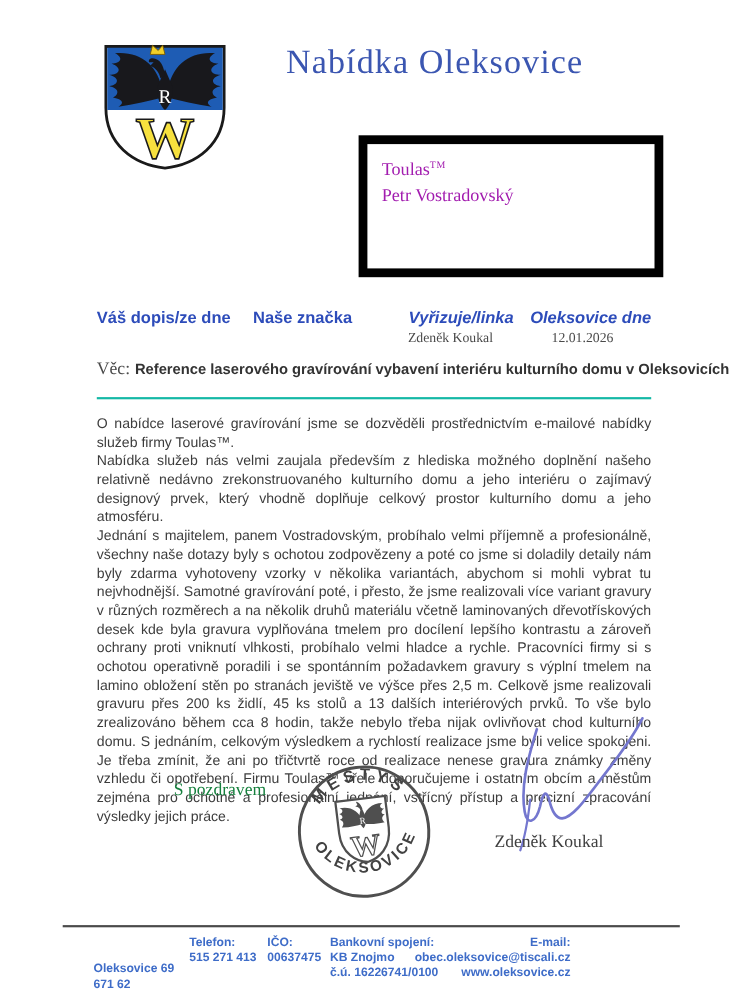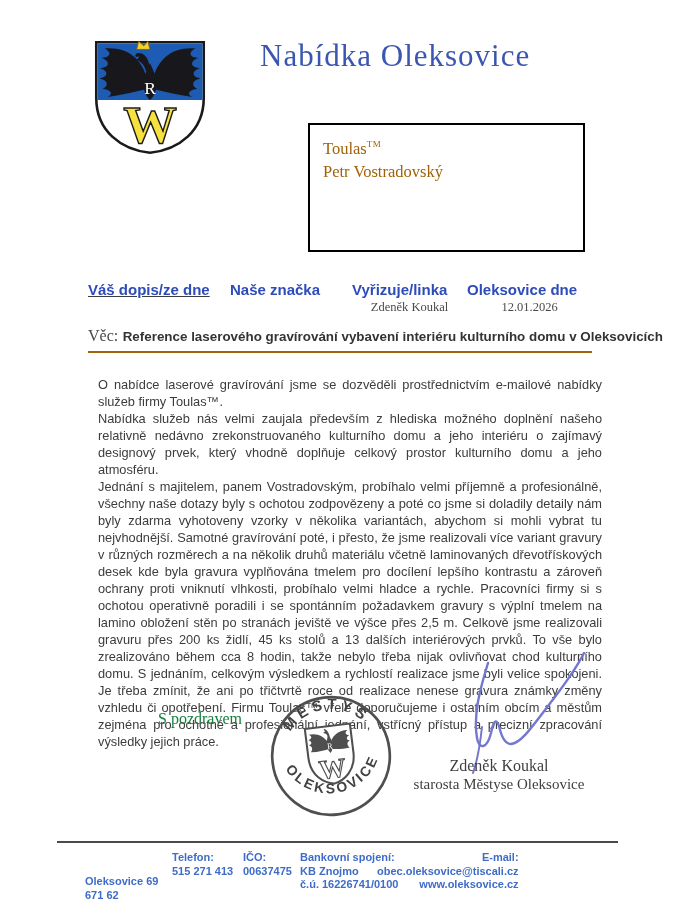--- a/index.html
+++ b/index.html
@@ -11,55 +11,55 @@
   
   .arms{position:absolute;left:88px;top:36px;width:124px;height:122px;}
   .org-title{
     position:absolute;left:260px;top:38px;width:380px;
     font-family:"Liberation Serif",serif;font-size:31px;letter-spacing:1px;
     color:#3b56b1;
   }
 
   
   .addr-box{
-    position:absolute;left:308px;top:123px;width:277px;height:129px;
-    border:2px solid #000000;box-sizing:border-box;padding:8px 13px;
-    font-family:"Liberation Serif",serif;font-size:16.5px;color:#a16207;
+    position:absolute;left:326px;top:123px;width:277px;height:129px;
+    border:8px solid #000000;box-sizing:border-box;padding:8px 13px;
+    font-family:"Liberation Serif",serif;font-size:16.5px;color:#a21caf;
   }
   .addr-box .line{line-height:23px;}
   .addr-box sup{font-size:9px;letter-spacing:0.5px;}
   .addr-gap{height:17px;}
 
   
   .meta-row{position:absolute;left:88px;top:281px;width:504px;display:flex;}
   .meta-col{box-sizing:border-box;}
-  .meta-col.c1{width:142px;text-decoration:underline;}
+  .meta-col.c1{width:142px;}
   .meta-col.c2{width:122px;}
   .meta-col.c3{width:115px;text-align:center;}
   .meta-col.c4{width:125px;text-align:center;}
   .meta-label{font-weight:bold;font-size:15px;color:#2d4cba;white-space:nowrap;}
-  .meta-col.c3 .meta-label,.meta-col.c4 .meta-label{text-align:left;}
+  .meta-col.c3 .meta-label,.meta-col.c4 .meta-label{text-align:right;font-style:italic;}
   .meta-value{
     font-family:"Liberation Serif",serif;font-size:12.5px;color:#4a4a4a;
     margin-top:2px;
   }
 
   
   .subject-row{
     position:absolute;left:88px;top:327px;width:504px;
-    border-bottom:2px solid #a16207;padding-bottom:6px;
+    border-bottom:2px solid #14b8a6;padding-bottom:16px;
     white-space:nowrap;
   }
   .subject-label{font-family:"Liberation Serif",serif;font-size:16px;color:#4a4a4a;}
   .subject-text{font-weight:bold;font-size:13.4px;color:#333;}
 
   
   .body-text{
     position:absolute;left:88px;top:376px;width:504px;
-    font-size:12.8px;line-height:17px;text-align:justify;color:#3c3c3c;margin-left:10px;
+    font-size:12.8px;line-height:17px;text-align:justify;color:#3c3c3c;
   }
   .body-text p{margin:0;}
 
   
   .greeting{
     position:absolute;left:158px;top:710px;
     font-family:"Liberation Serif",serif;font-size:16px;color:#15803d;
   }
   .stamp{position:absolute;left:267px;top:690px;width:128px;height:132px;}
   .signature{position:absolute;left:430px;top:643px;width:160px;height:136px;}
@@ -173,21 +173,20 @@
 
 <div class="signature">
   <svg width="160" height="136" viewBox="0 0 160 136">
     <path d="M 58,20 C 50,46 43,72 47,95 C 49,107 57,106 61,90 C 63,80 66,74 69,83 C 71,92 74,101 81,101 C 91,100 102,84 118,63 C 132,45 146,26 154,10" fill="none" stroke="#7477cf" stroke-width="2.4" stroke-linecap="round"></path>
     <path d="M 52,84 C 50,102 48,116 43,130" fill="none" stroke="#7477cf" stroke-width="2" stroke-linecap="round"></path>
   </svg>
 </div>
 
 <div class="signer">
   <div class="name">Zdeněk Koukal</div>
-  <div class="role">starosta Městyse Oleksovice</div>
 </div>
 
 <div class="footer-rule"></div>
 <div class="footer">
   <div class="fcol f1">
     <div>Oleksovice 69</div>
     <div>671 62</div>
   </div>
   <div class="fcol f2">
     <div>Telefon:</div>

